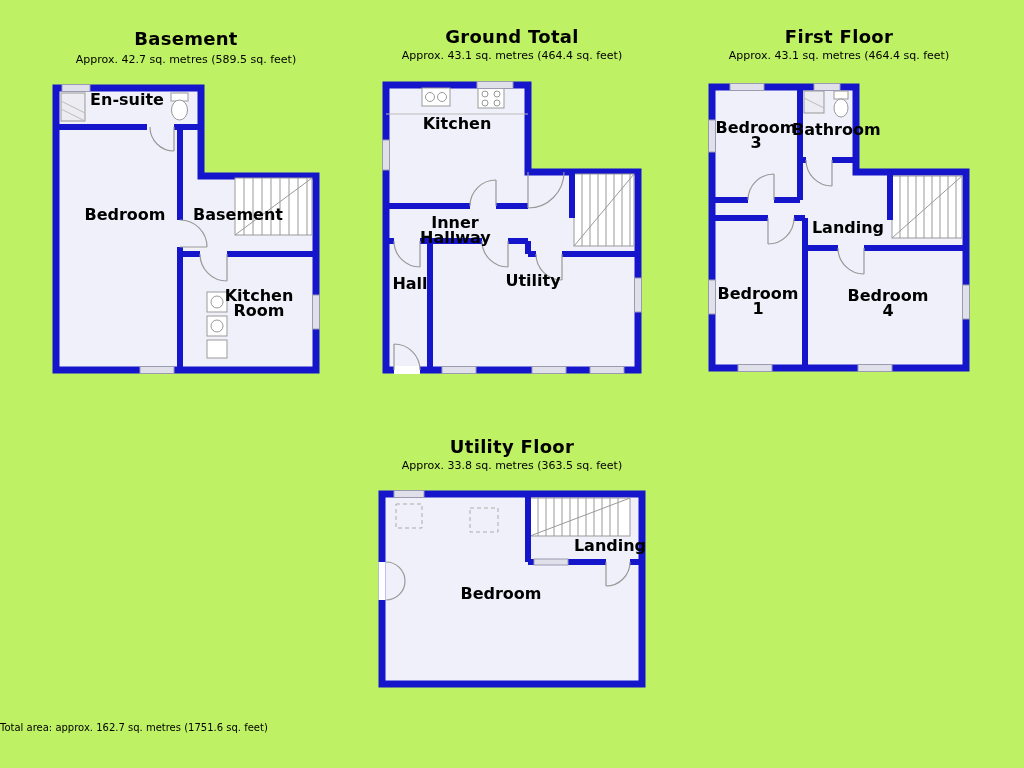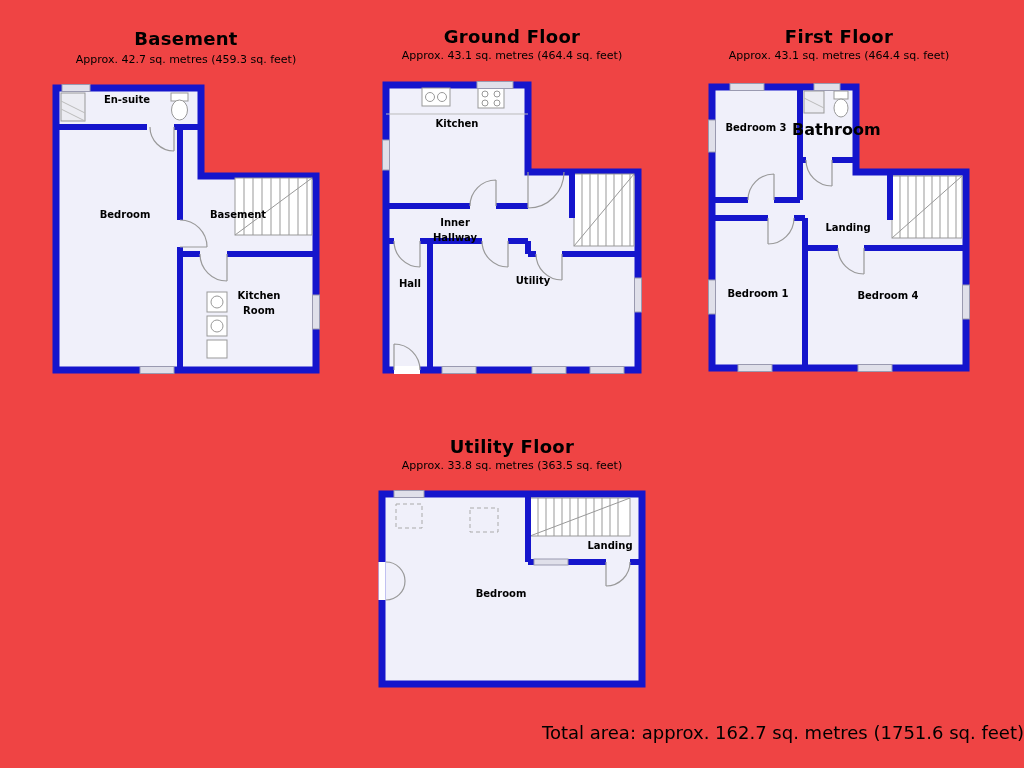--- a/index.html
+++ b/index.html
@@ -1,34 +1,34 @@
 <!DOCTYPE html>
 <html><head>
 <meta charset="utf-8">
 <style>
   * { margin:0; padding:0; box-sizing:border-box; }
   html,body { background:#ffffff; }
   body { font-family:"DejaVu Sans","Liberation Sans",sans-serif; color:#000; }
-  .page { position:relative; width:1024px; height:768px; background:#ef4444; overflow:hidden; }
+  .page { position:relative; width:1024px; height:768px; background:#bef264; overflow:hidden; }
   .floor-title { position:absolute; text-align:center; font-size:18px; font-weight:700; letter-spacing:.3px; }
   .floor-subtitle { position:absolute; text-align:center; font-size:11px; }
   .plan { position:absolute; }
   .plan svg { position:absolute; left:0; top:0; }
-  .room-label { position:absolute; text-align:center; font-weight:700; font-size:10px; line-height:15px; }
+  .room-label { position:absolute; text-align:center; font-weight:700; font-size:16px; line-height:15px; }
   .room-label.small { font-size:16px; line-height:13px; }
-  .footer { position:absolute; left:0; top:722px; width:1024px; text-align:right; font-size:18px; }
+  .footer { position:absolute; left:0; top:722px; width:1024px; text-align:left; font-size:10px; }
 </style>
 </head>
 <body>
 
 <div class="page">
 
   <section>
     <div class="floor-title" style="left:52px;top:28px;width:268px">Basement</div>
-    <div class="floor-subtitle" style="left:22px;top:53px;width:328px">Approx. 42.7 sq. metres (459.3 sq. feet)</div>
+    <div class="floor-subtitle" style="left:22px;top:53px;width:328px">Approx. 42.7 sq. metres (589.5 sq. feet)</div>
 
     <div class="plan" style="left:52px;top:80px;width:268px;height:296px">
       <svg width="268" height="296" viewBox="0 0 268 296">
 
         <path d="M4 8 H149 V96 H264 V290 H4 Z" fill="#f0f0fa" stroke="#1515cc" stroke-width="7"></path>
 
         <g stroke="#999999" fill="#ececf2" stroke-width="1">
           <rect x="9" y="13" width="24" height="28"></rect>
           <path d="M9 21 L33 33 M9 29 L33 41" fill="none" stroke="#bbbbbb"></path>
         </g>
@@ -73,21 +73,21 @@
         </g>
       </svg>
       <div class="room-label" style="left:30px;top:12px;width:90px">En-suite</div>
       <div class="room-label" style="left:28px;top:127px;width:90px">Bedroom</div>
       <div class="room-label" style="left:138px;top:127px;width:96px">Basement</div>
       <div class="room-label" style="left:170px;top:208px;width:74px">Kitchen Room</div>
     </div>
   </section>
 
   <section>
-    <div class="floor-title" style="left:382px;top:26px;width:260px">Ground Floor</div>
+    <div class="floor-title" style="left:382px;top:26px;width:260px">Ground Total</div>
     <div class="floor-subtitle" style="left:352px;top:49px;width:320px">Approx. 43.1 sq. metres (464.4 sq. feet)</div>
 
     <div class="plan" style="left:382px;top:78px;width:264px;height:300px">
       <svg width="260" height="300" viewBox="0 0 260 300">
 
         <path d="M4 7 H146 V94 H256 V292 H4 Z" fill="#f0f0fa" stroke="#1515cc" stroke-width="7"></path>
 
         <g stroke="#bbbbbb" stroke-width="1" fill="none">
           <path d="M4 36 H146"></path>
         </g>

